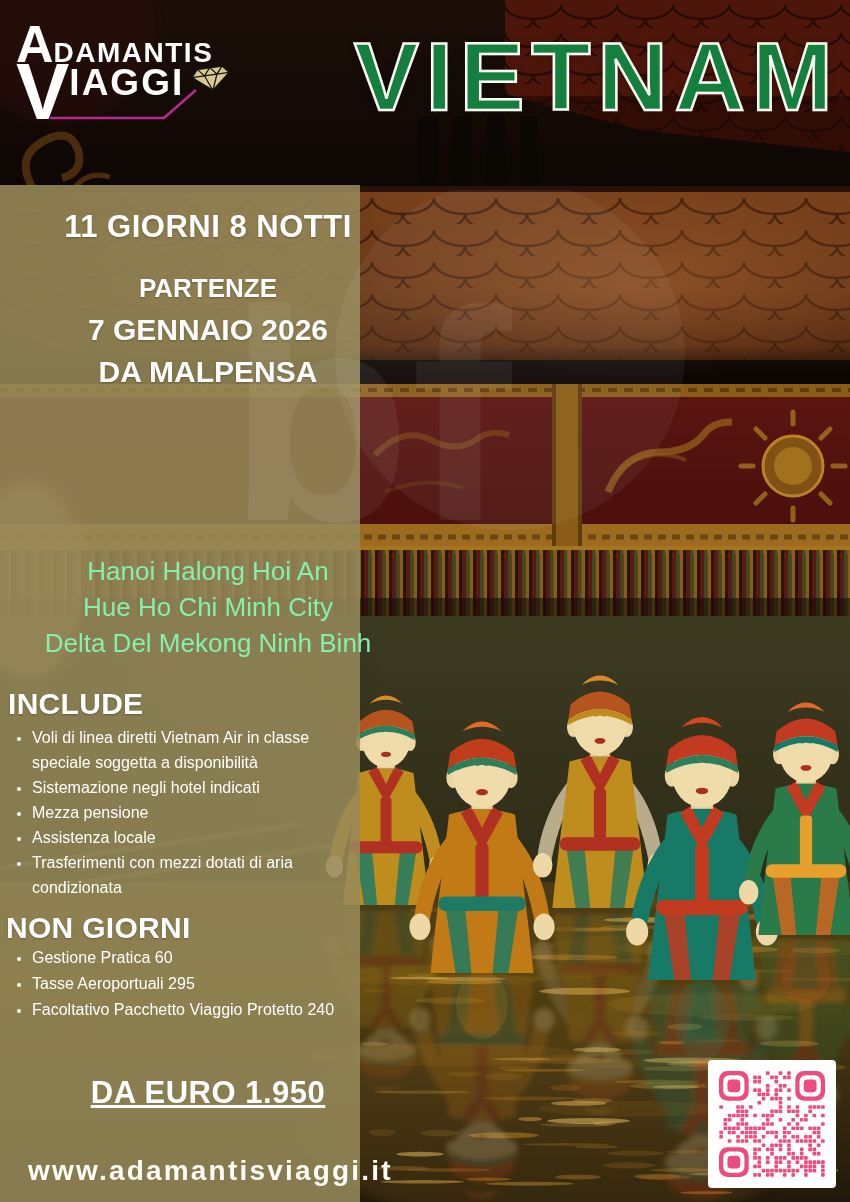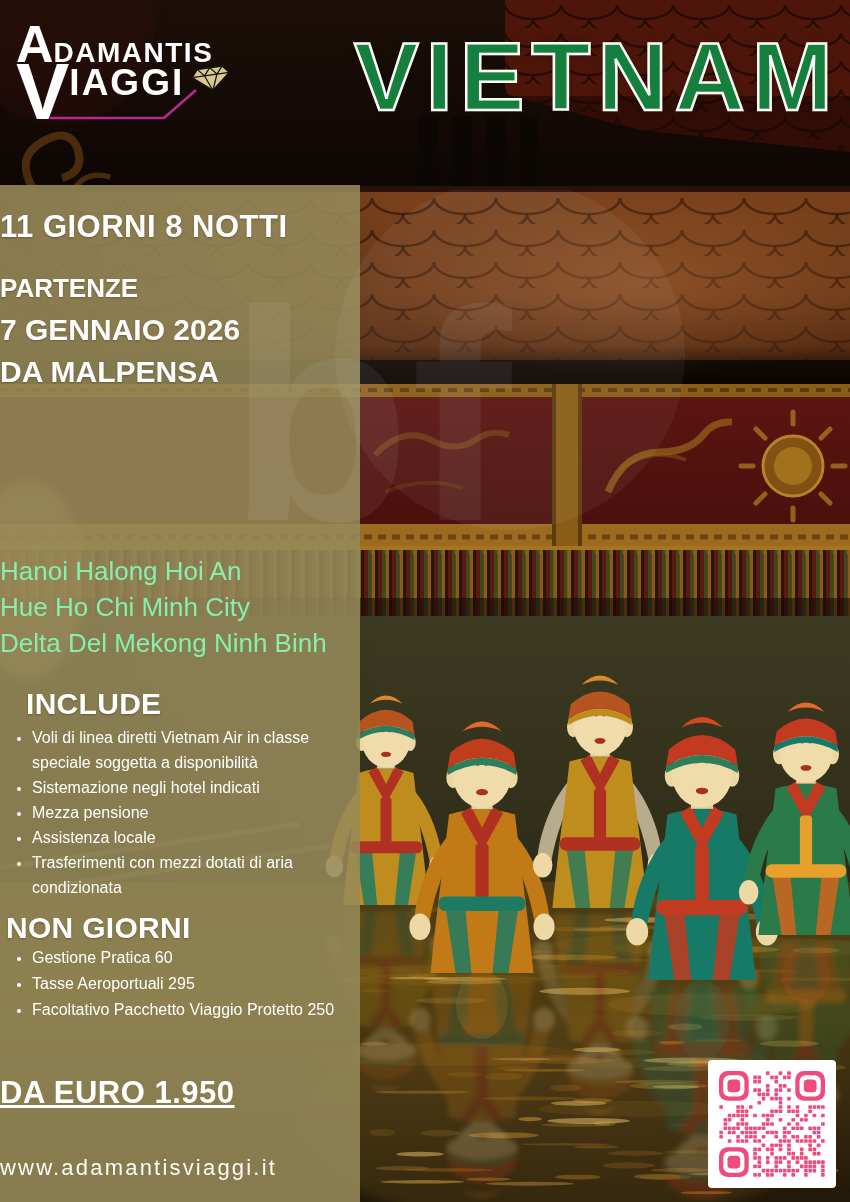--- a/index.html
+++ b/index.html
@@ -3,45 +3,45 @@
 <meta charset="utf-8">
 <style>
   html,body{margin:0;padding:0;background:#222;}
   .poster{position:relative;width:850px;height:1202px;overflow:hidden;
     background:#140c07;font-family:"Liberation Sans",sans-serif;}
   .poster svg.bg{position:absolute;left:0;top:0;z-index:0;}
 
   
   .panel{position:absolute;left:0;top:185px;width:360px;height:1017px;
     background:rgba(151,138,90,.87);z-index:2;color:#fff;}
-  .panel .blk{position:absolute;left:0;width:100%;text-align:left;}
+  .panel .blk{position:absolute;left:0;width:100%;text-align:center;padding-left:28px;}
   .pre{white-space:pre-wrap;}
   .b-duration{top:24px;font-size:31px;font-weight:700;letter-spacing:.5px;
     text-shadow:0 1px 2px rgba(40,30,10,.35);}
   .b-dep{top:82px;font-weight:700;line-height:42px;text-shadow:0 1px 2px rgba(40,30,10,.3);}
   .b-dep .l1{font-size:26px;}
   .b-dep .l2,.b-dep .l3{font-size:30px;}
   .b-tour{top:236px;font-weight:700;line-height:38px;text-shadow:0 1px 2px rgba(40,30,10,.3);}
   .b-tour .l1{font-size:27px;}
   .b-tour .l2{font-size:27.5px;letter-spacing:.2px;}
   .b-tour .l3{font-size:28px;}
   .b-itin{top:368px;font-size:26px;font-weight:400;line-height:36px;color:#86efac;}
   .sec-head{position:absolute;font-size:30px;font-weight:700;letter-spacing:.3px;
     text-shadow:0 1px 2px rgba(40,30,10,.35);}
-  .h-include{left:26px;top:502px;}
+  .h-include{left:8px;top:502px;}
   .h-noninclude{left:6px;top:726px;}
   .blist{position:absolute;left:0;margin:0;padding:0 6px 0 32px;
     font-size:16px;line-height:25px;color:#ffffff;list-style:disc;}
   .l-include{top:540px;width:318px;}
   .l-noninclude{top:760px;width:318px;line-height:26px;}
   .blist li::marker{font-size:13px;}
   .b-price{top:866px;}
   .b-price .p1{font-size:29px;font-weight:400;letter-spacing:1px;}
   .b-price .p2{font-size:31px;font-weight:700;margin-top:24px;letter-spacing:.5px;text-decoration:underline;}
-  .b-site{top:970px;font-size:22px;letter-spacing:2.2px;font-weight:400;color:#fdfdf6;}
+  .b-site{top:970px;font-size:28px;letter-spacing:2.2px;font-weight:700;color:#fdfdf6;}
 
   
   .watermark{position:absolute;left:210px;top:190px;z-index:3;pointer-events:none;}
 
   
   .logo{position:absolute;left:16px;top:18px;z-index:4;color:#fff;line-height:1;}
   .logo .row{display:flex;align-items:baseline;}
   .logo .init{font-size:52px;font-weight:700;}
   .logo .rest{font-size:28px;font-weight:700;letter-spacing:1.5px;}
   .logo .row2{margin-top:-18px;}
@@ -391,21 +391,21 @@
       <li>Sistemazione negli hotel indicati</li>
       <li>Mezza pensione</li>
       <li>Assistenza locale</li>
       <li>Trasferimenti con mezzi dotati di aria condizionata</li>
     </ul>
 
     <div class="sec-head h-noninclude">NON GIORNI</div>
     <ul class="blist l-noninclude">
       <li>Gestione Pratica 60</li>
       <li>Tasse Aeroportuali 295</li>
-      <li>Facoltativo Pacchetto Viaggio Protetto 250</li>
+      <li>Facoltativo Pacchetto Viaggio Protetto 240</li>
     </ul>
 
     <div class="blk b-price">
       <div class="p2">DA EURO 1.950</div>
     </div>
 
     <div class="blk b-site">www.adamantisviaggi.it</div>
   </aside>
 
   <svg class="watermark" width="520" height="400">

